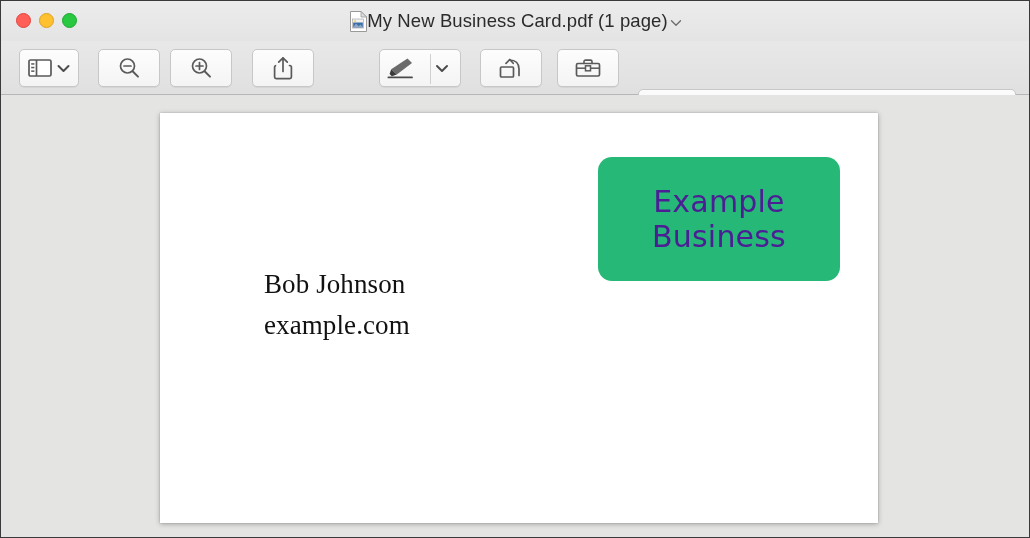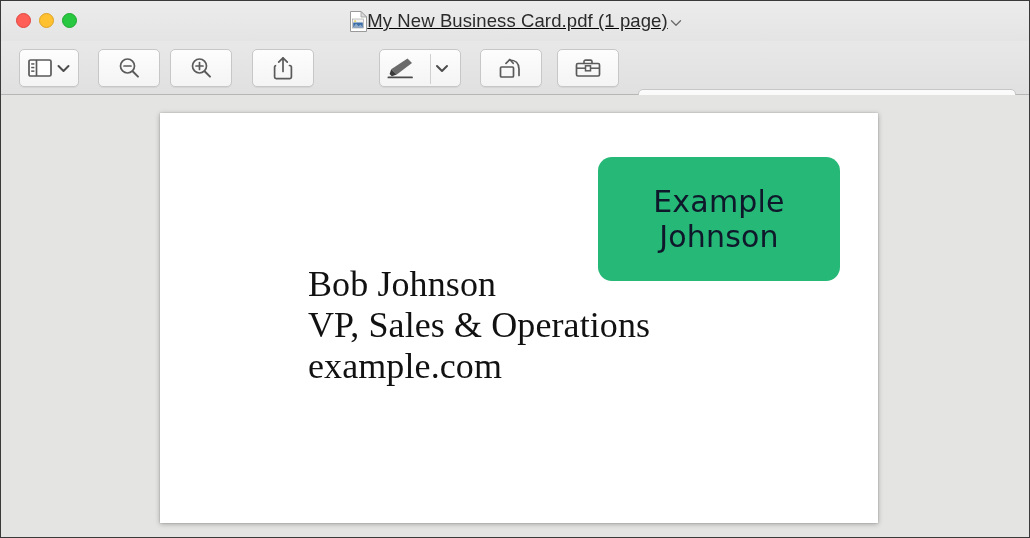--- a/index.html
+++ b/index.html
@@ -47,21 +47,20 @@
 
   #title-group {
     position: absolute;
     left: 0; top: 0;
     width: 1030px;
     height: 40px;
     display: flex;
     align-items: center;
     justify-content: center;
     pointer-events: none;
-    text-decoration: underline;
   }
   #doc-icon {
     width: 17px; height: 21px;
     position: relative;
     flex: none;
   }
   #title-text {
     font-size: 18.5px;
     color: #2b2b2b;
     letter-spacing: 0.1px;
@@ -157,39 +156,38 @@
     width: 242px; height: 124px;
     background: #25b877;
     border-radius: 14px;
     display: flex;
     flex-direction: column;
     align-items: center;
     justify-content: center;
     line-height: 1.18;
   }
   .logo-line {
-    color: #0f172a;
+    color: #4c1d95;
     font-size: 30px;
     font-family: "DejaVu Sans", sans-serif;
     font-weight: 400;
     letter-spacing: 0.2px;
   }
 
   #card-text {
     position: absolute;
     left: 104px; top: 151px;
     font-family: "Liberation Serif", "DejaVu Serif", serif;
     color: #111111;
   }
   .card-line {
-    font-size: 36px;
+    font-size: 27px;
     line-height: 41px;
     white-space: nowrap;
     letter-spacing: 0.1px;
-    margin-left: 44px;
   }
 </style>
 </head>
 <body>
 
 <div id="window">
 
   <div id="titlebar">
 
     <div id="traffic-lights">
@@ -322,25 +320,24 @@
     </div>
 
   </div>
 
   <div id="content">
 
     <div id="page">
 
       <div id="logo-box">
         <span class="logo-line">Example</span>
-        <span class="logo-line">Johnson</span>
+        <span class="logo-line">Business</span>
       </div>
 
       <div id="card-text">
         <div class="card-line">Bob Johnson</div>
-        <div class="card-line">VP, Sales &amp; Operations</div>
         <div class="card-line">example.com</div>
       </div>
 
     </div>
   </div>
 
 </div>
 
 </body></html>

